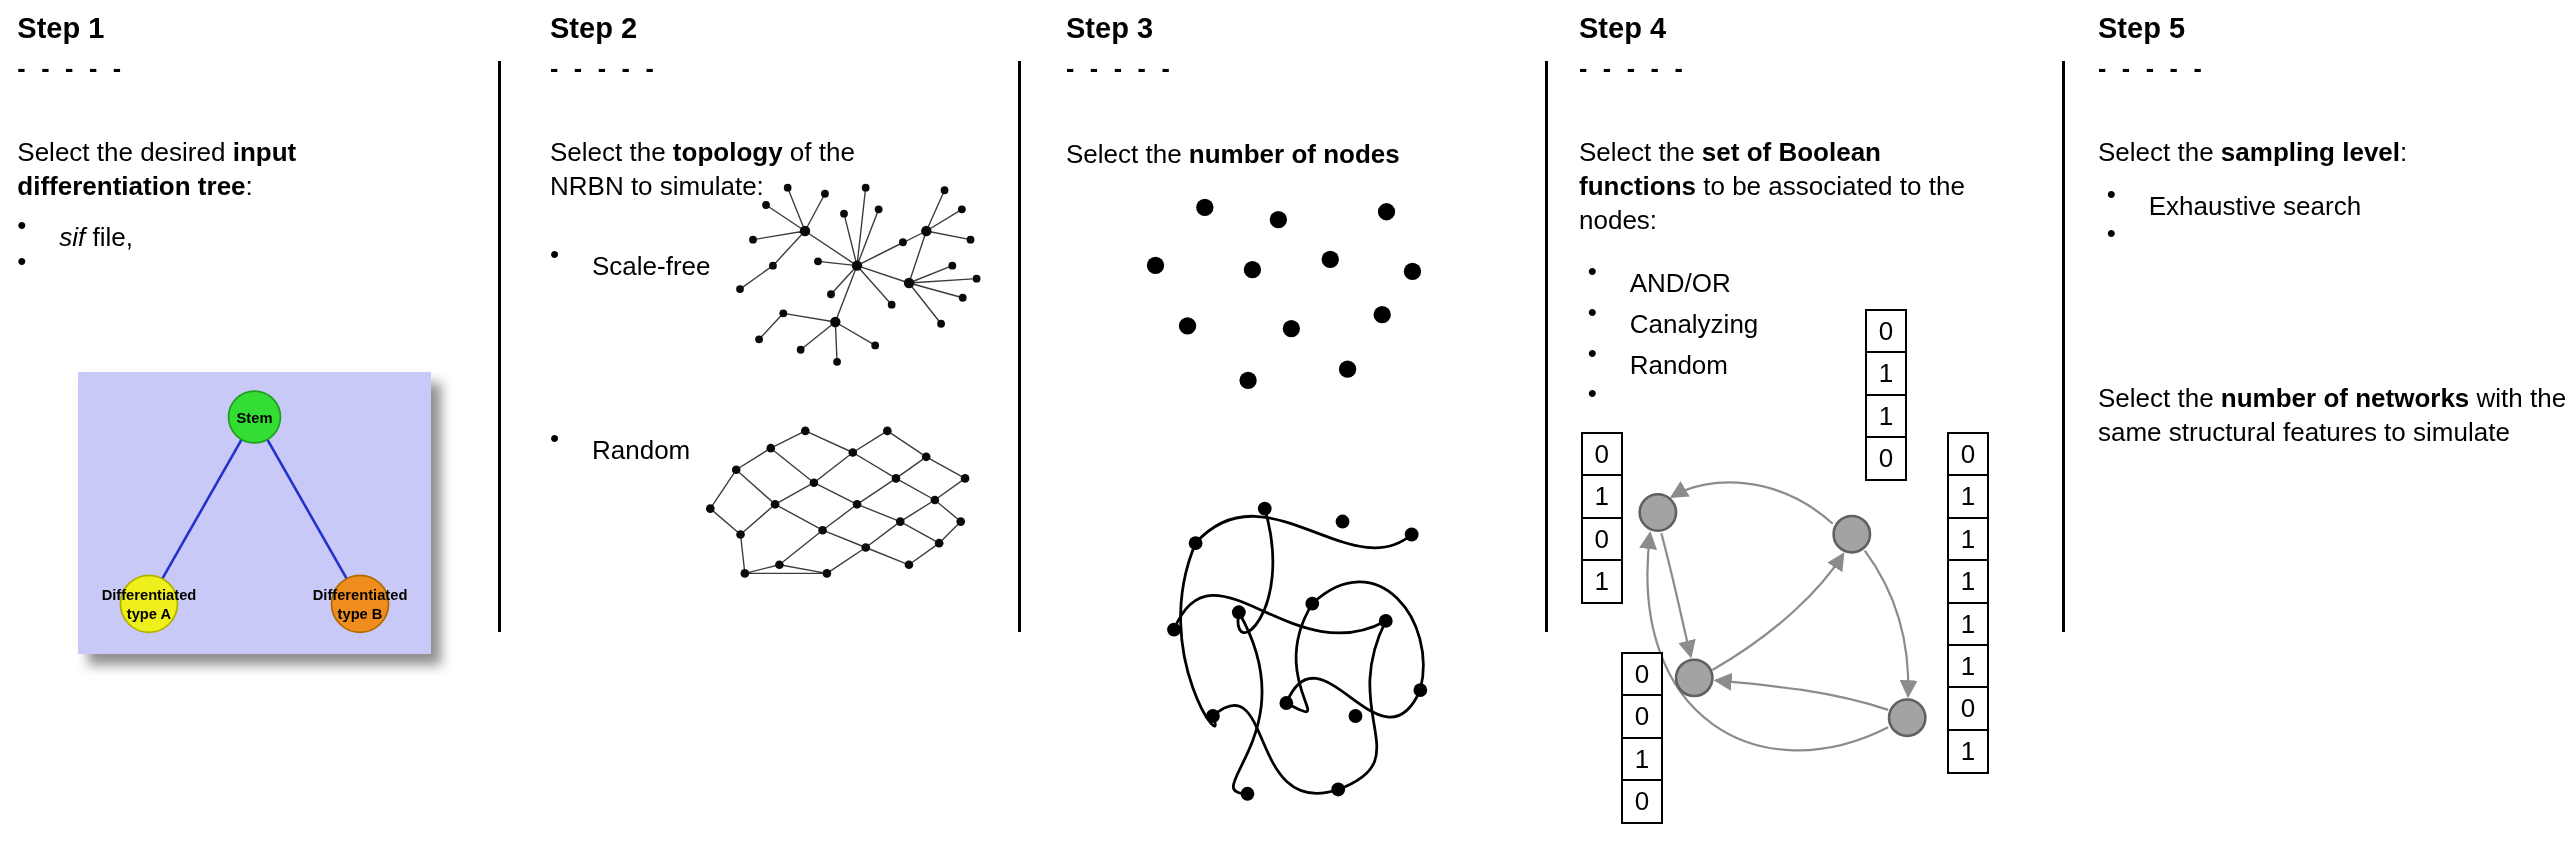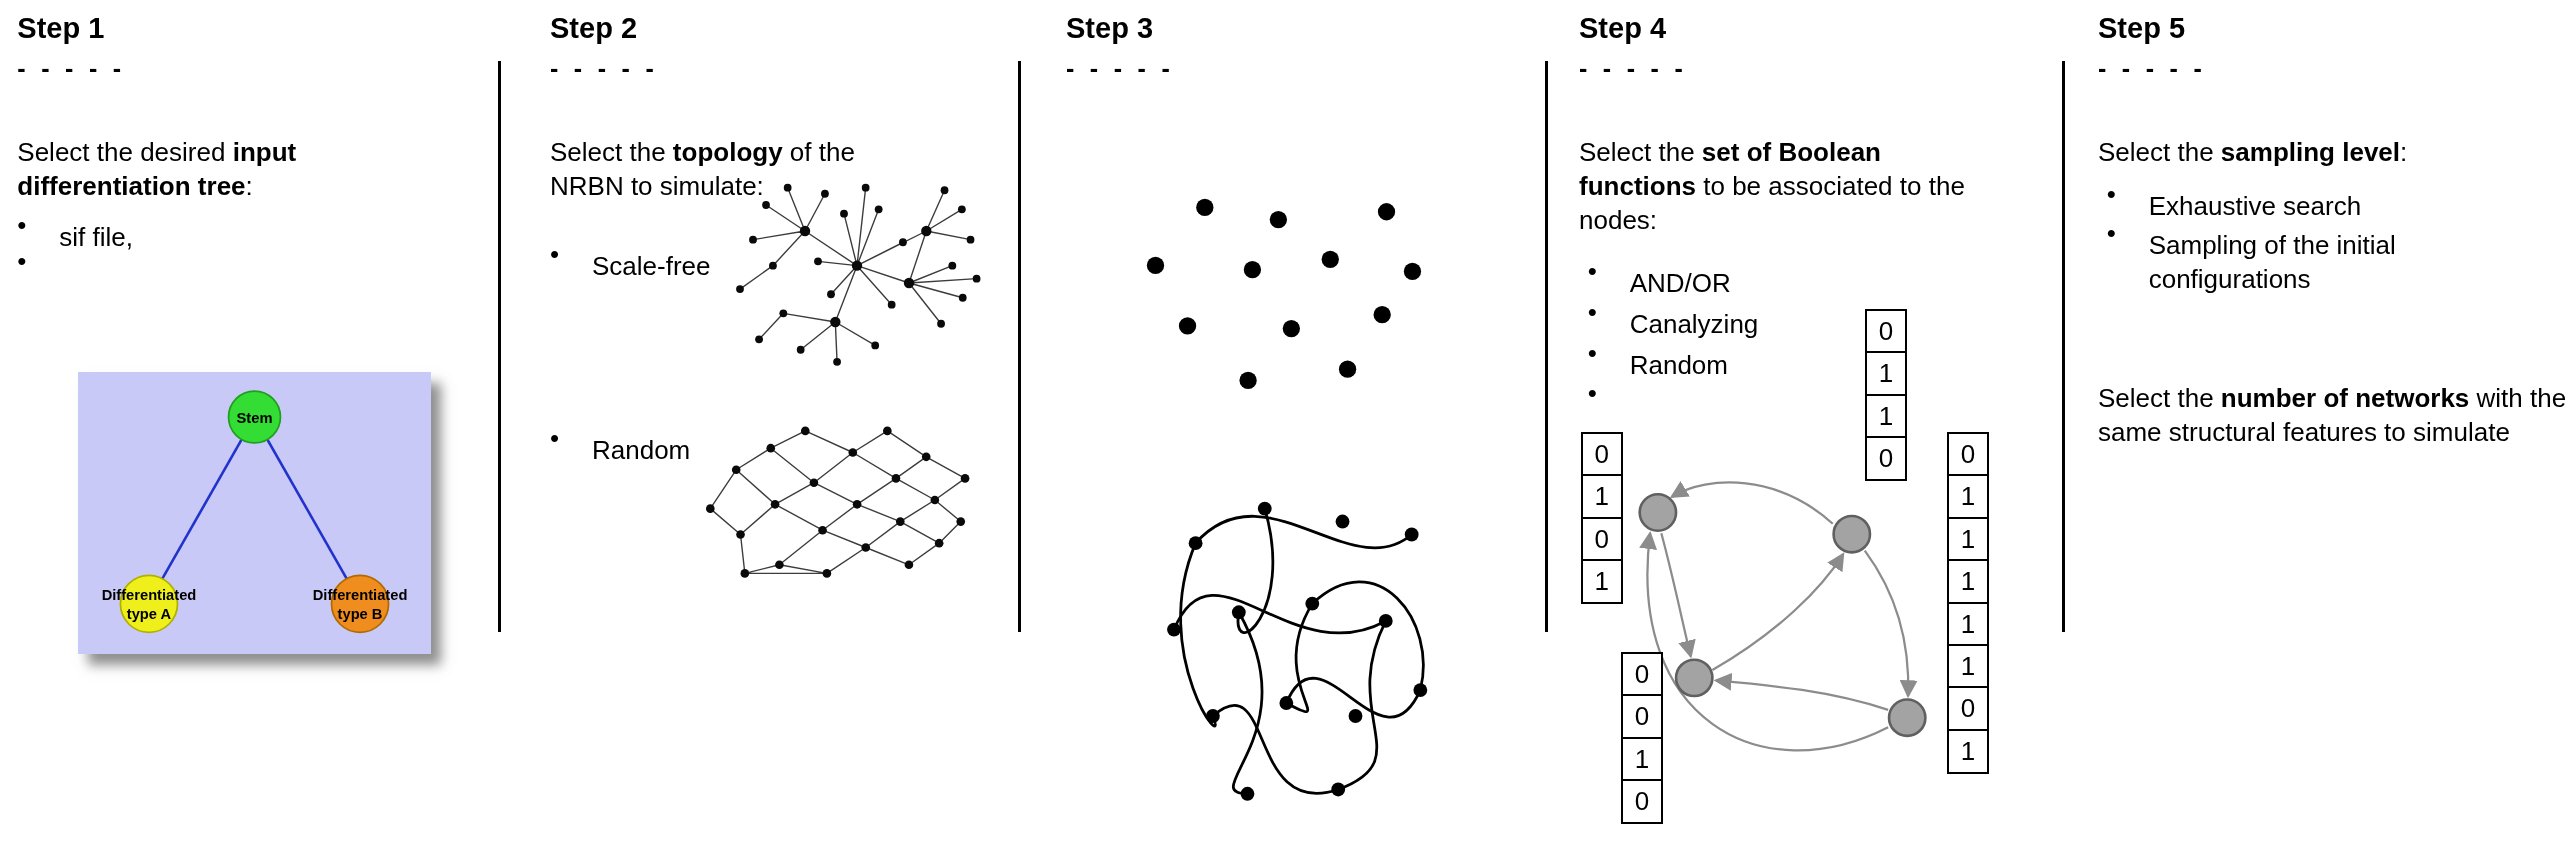--- a/index.html
+++ b/index.html
@@ -7,21 +7,21 @@
   body { font-family: "Liberation Sans", sans-serif; color: #000; }
   .canvas { position: relative; width: 2576px; height: 851px; background: #fff; overflow: hidden; }
 
   .divider { position: absolute; top: 61px; height: 571px; width: 2.6px; background: #000; }
 
   .col { position: absolute; top: 0; height: 653px; }
   .title { position: absolute; top: 12px; left: 0; margin: 0; font-size: 29px; font-weight: 700; }
   .dashes { position: absolute; top: 54px; left: 0; font-size: 25px; font-weight: 700; letter-spacing: 4.3px; white-space: nowrap; }
   .para { position: absolute; margin: 0; font-size: 26px; line-height: 34px; }
   .b { font-weight: 700; }
-  .i { }
+  .i { font-style: italic; }
 
   .bullet { position: absolute; display: flex; font-size: 26px; line-height: 34px; }
   .marker { flex: 0 0 42px; }
   .btext { flex: 1; margin-top: 12px; }
 
   .figure { position: absolute; }
   .tree-figure { box-shadow: 10.4px 11.2px 11.2px rgba(105,105,105,0.75); text-align: right; }
   .tree-label { font-size: 17px; font-weight: 700; fill: #000; }
   svg text { font-family: "Liberation Sans", sans-serif; }
 
@@ -164,20 +164,21 @@
             <circle class="net-node" cx="55" cy="195" r="5"></circle>
         </g>
       </svg>
     </div>
   </section>
 
   <section class="col" style="left:1066px;width:467px">
     <h2 class="title">Step 3</h2>
     <div class="dashes">- - - - -</div>
 
+    <p class="para" style="top:137px;width:450px"><span>Select the </span><span class="b">number of nodes</span></p>
 
     <div class="figure" style="left:48px;top:183px;width:372px;height:221px">
       <svg width="372" height="221" viewBox="0 0 430 255">
         <g>
           <circle class="dot" cx="105" cy="28" r="10"></circle>
             <circle class="dot" cx="190" cy="42" r="10"></circle>
             <circle class="dot" cx="315" cy="33" r="10"></circle>
           <circle class="dot" cx="48" cy="95" r="10"></circle>
             <circle class="dot" cx="160" cy="100" r="10"></circle>
             <circle class="dot" cx="250" cy="88" r="10"></circle>
@@ -306,20 +307,19 @@
     <div class="dashes">- - - - -</div>
 
     <p class="para" style="top:135px;width:467px"><span>Select the </span><span class="b">sampling level</span><span>:</span></p>
 
     <div class="bullet" style="top:177px;left:8.7px;width:398px">
       <span class="marker">•</span>
       <span class="btext">Exhaustive search</span>
     </div>
     <div class="bullet" style="top:216px;left:8.7px;width:363px">
       <span class="marker">•</span>
-      <span class="btext" style="max-width:303px">Sampling of the initial configurations</span>
     </div>
 
     <p class="para" style="top:381px;width:474px"><span>Select the </span><span class="b">number of networks</span><span> with the same structural features to simulate</span></p>
   </section>
 
 </div>
 
 
 </body></html>

